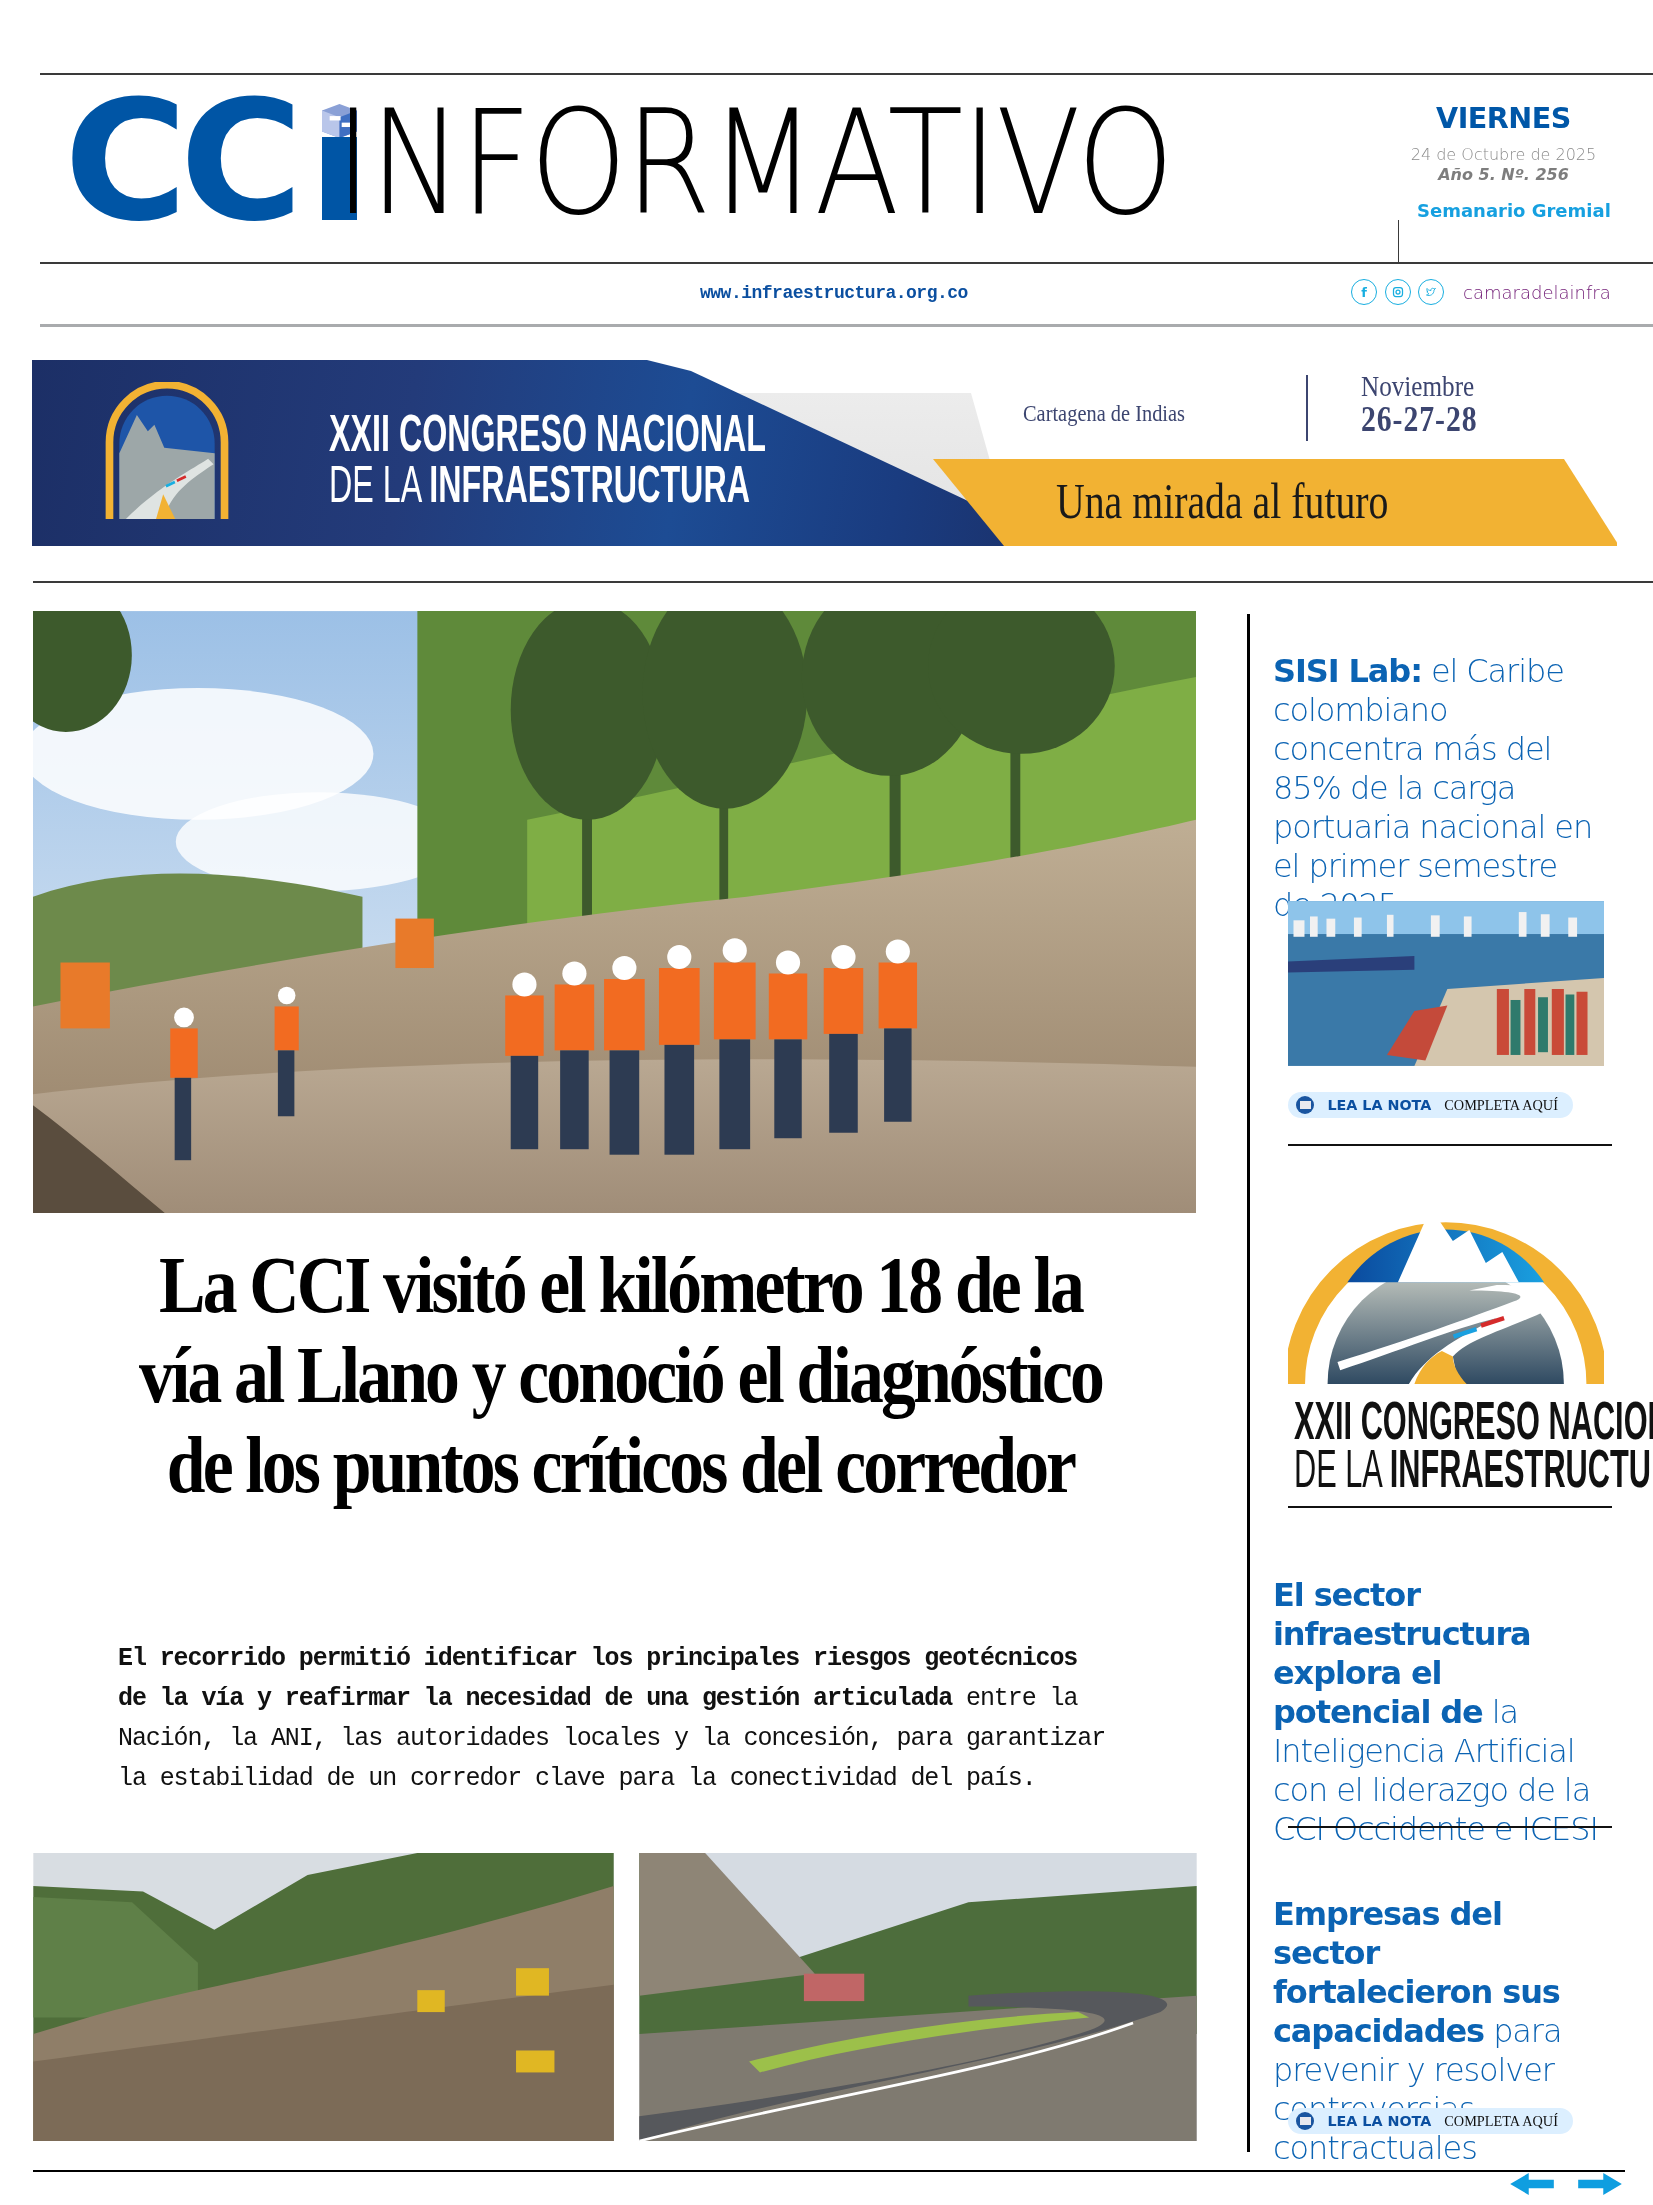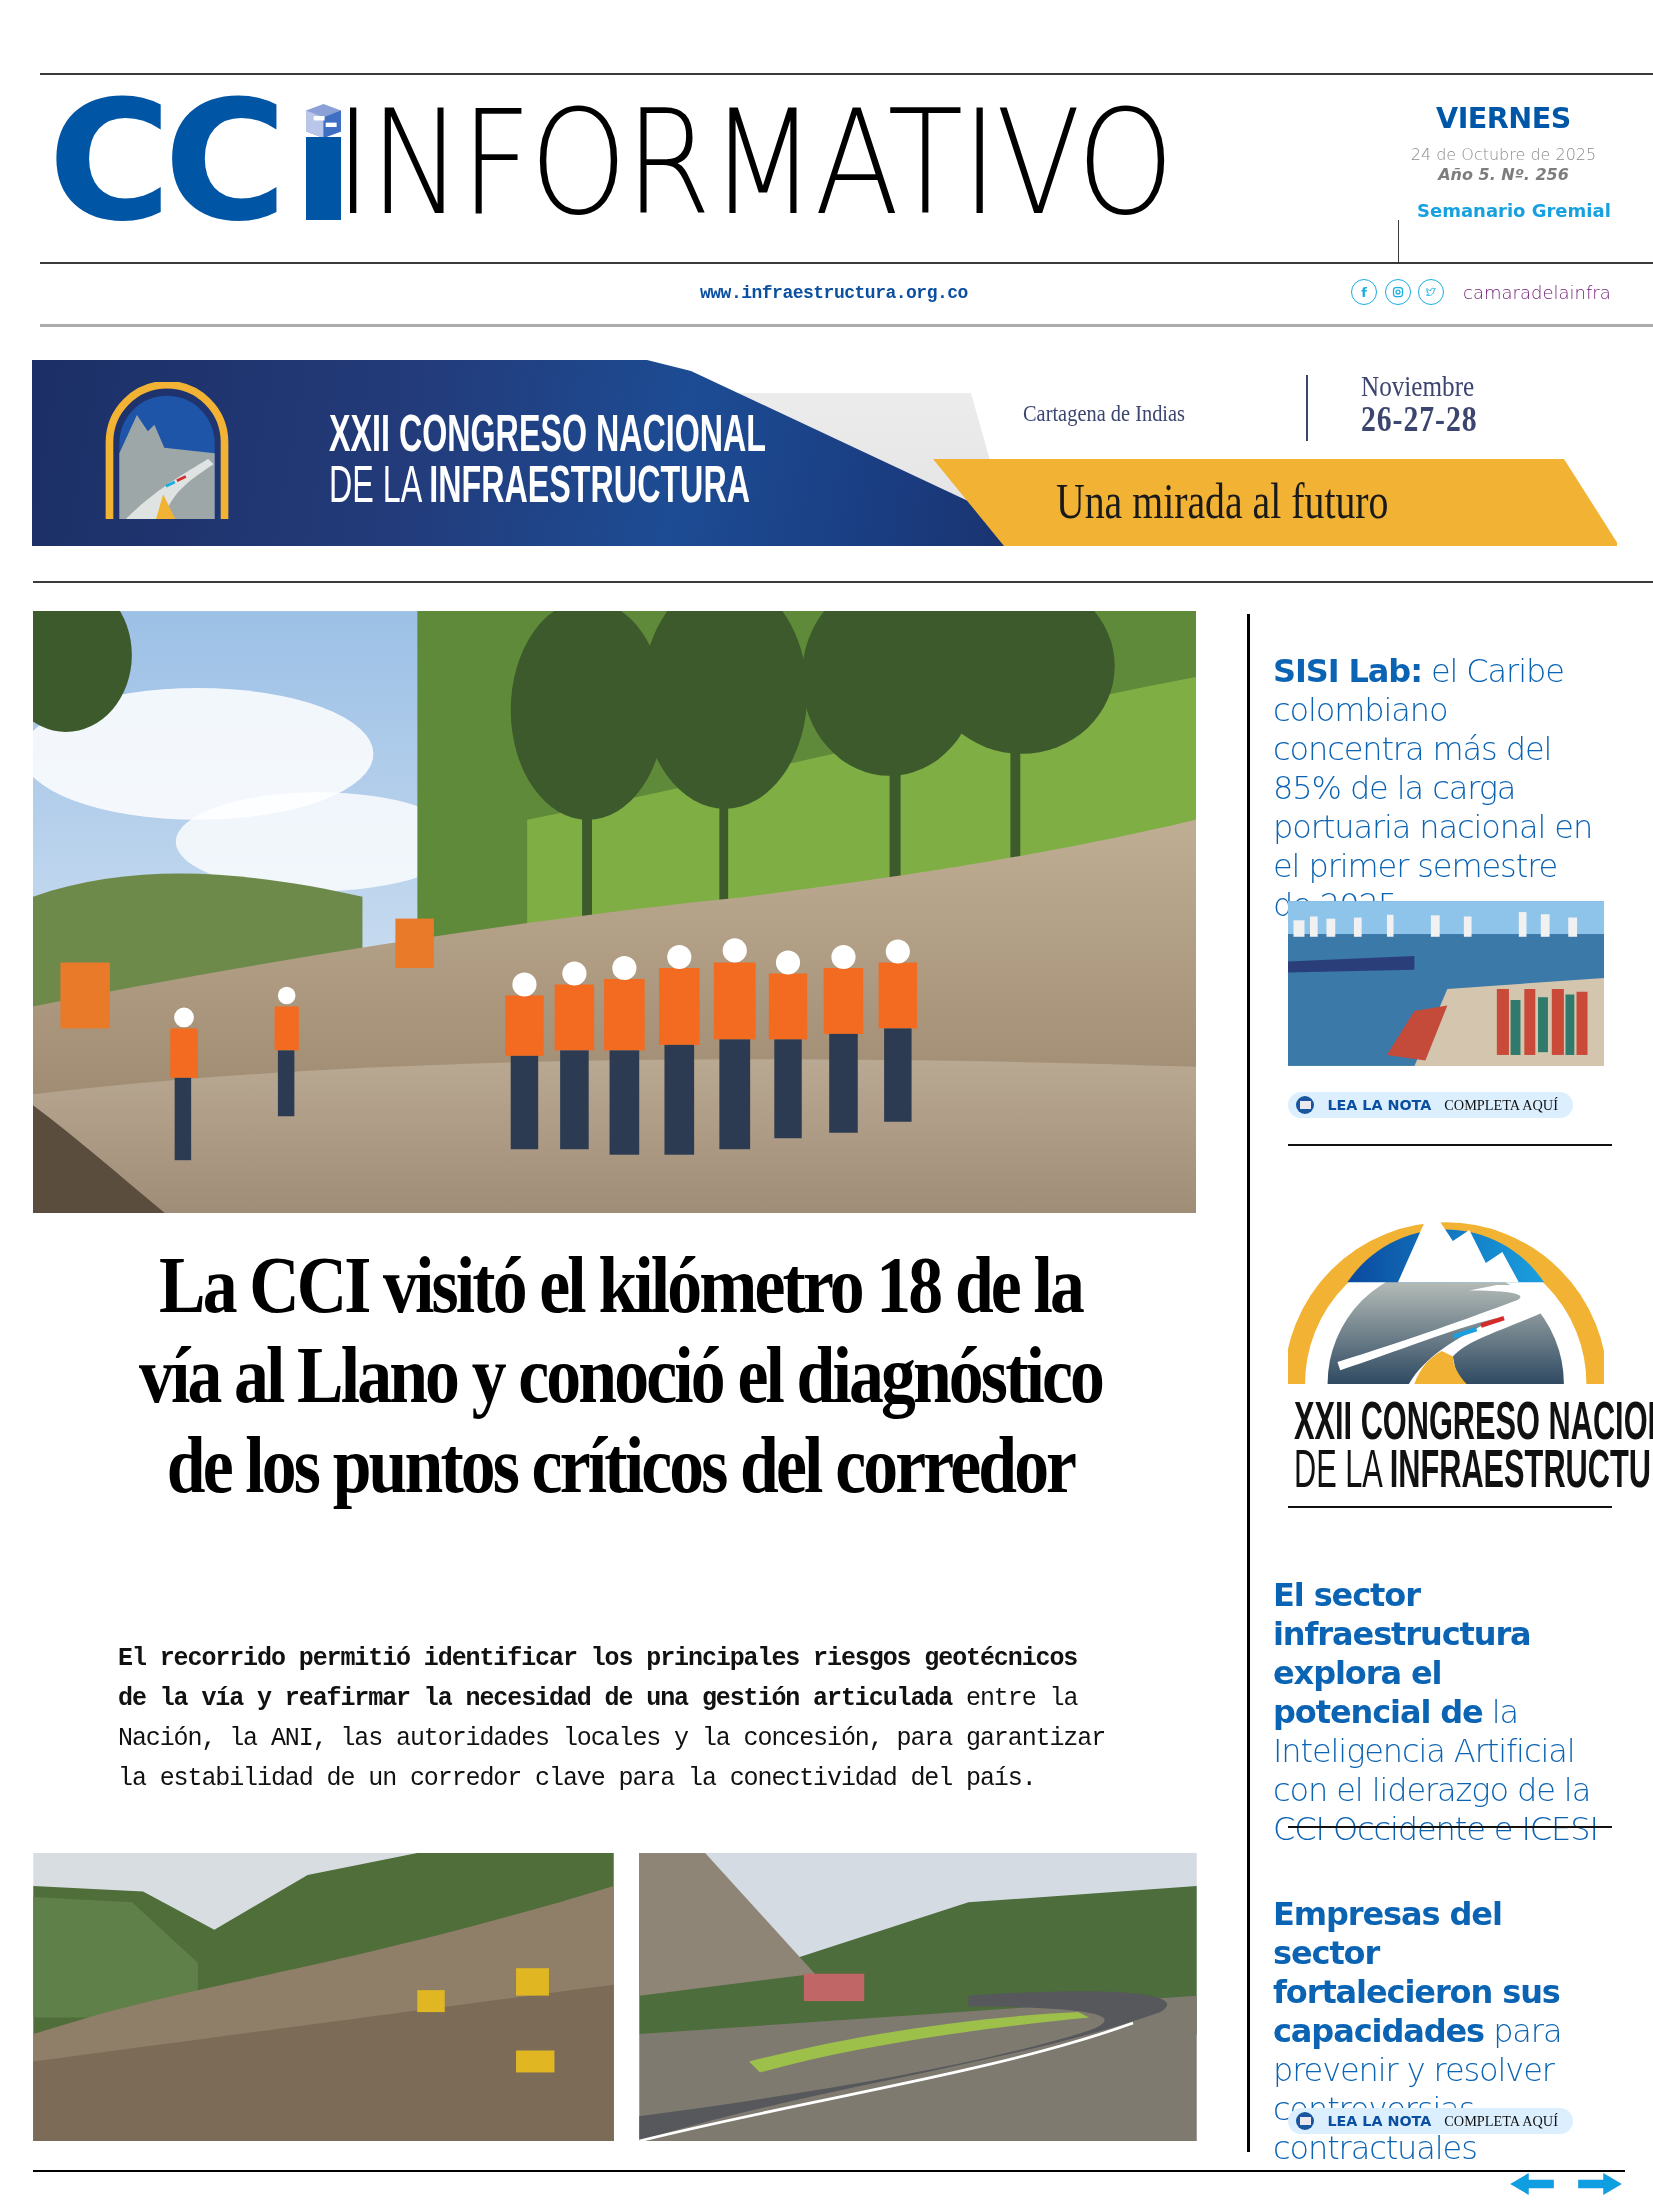--- a/index.html
+++ b/index.html
@@ -1,21 +1,21 @@
 <!DOCTYPE html>
 <html style="font-size:8.8px"><head>
 <meta charset="utf-8">
 <style>
   html, body { margin: 0; padding: 0; background: #ffffff; }
   body { width: 1654px; height: 2205px; position: relative; overflow: hidden; font-family: "Liberation Sans", sans-serif; color: #111; }
   .abs { position: absolute; }
   .rule { position: absolute; background: #3a3a3a; }
 
   
-  .logo-cci { left: 48px; top: 104px; height: 116px; display: flex; align-items: flex-end; }
+  .logo-cci { left: 64px; top: 104px; height: 116px; display: flex; align-items: flex-end; }
   .logo-cc { font-family: "DejaVu Sans", sans-serif; font-weight: 900; font-size: 165px; line-height: 116px; color: #0055a5; letter-spacing: -7.7px; transform: scaleX(1.02); transform-origin: left; }
   .logo-i { position: absolute; left: 258px; top: 0; width: 35px; height: 116px; }
   .logo-i .stem { position: absolute; left: 0; top: 33px; width: 35px; height: 83px; background: #0055a5; }
   .logo-i .cube { position: absolute; left: 0; top: 0; width: 35px; height: 34px; }
   .masthead-title { left: 335px; top: 91px; font-family: "DejaVu Sans", sans-serif; font-weight: 200; font-size: 144px; line-height: 144px; color: #000; letter-spacing: -2.2px; transform: scaleX(0.86); transform-origin: left; -webkit-text-stroke: 0; }
   .issue-block { right: 35px; top: 102px; width: 231px; text-align: center; }
   .issue-day { font-family: "DejaVu Sans", sans-serif; font-weight: bold; font-size: 28.6px; color: #0057a8; letter-spacing: -0.5px; line-height: 33px; }
   .issue-date { font-family: "DejaVu Sans", sans-serif; font-weight: 200; font-size: 16px; color: #8a8a8a; margin-top: 10px; line-height: 20px; }
   .issue-num { font-family: "DejaVu Sans", sans-serif; font-weight: bold; font-size: 16px; color: #7d7d7d; line-height: 20px; font-style: italic; }
   .issue-tag { left: 1417px; top: 200px; font-family: "DejaVu Sans", sans-serif; font-weight: bold; font-size: 18px; color: #16a0e0; }

